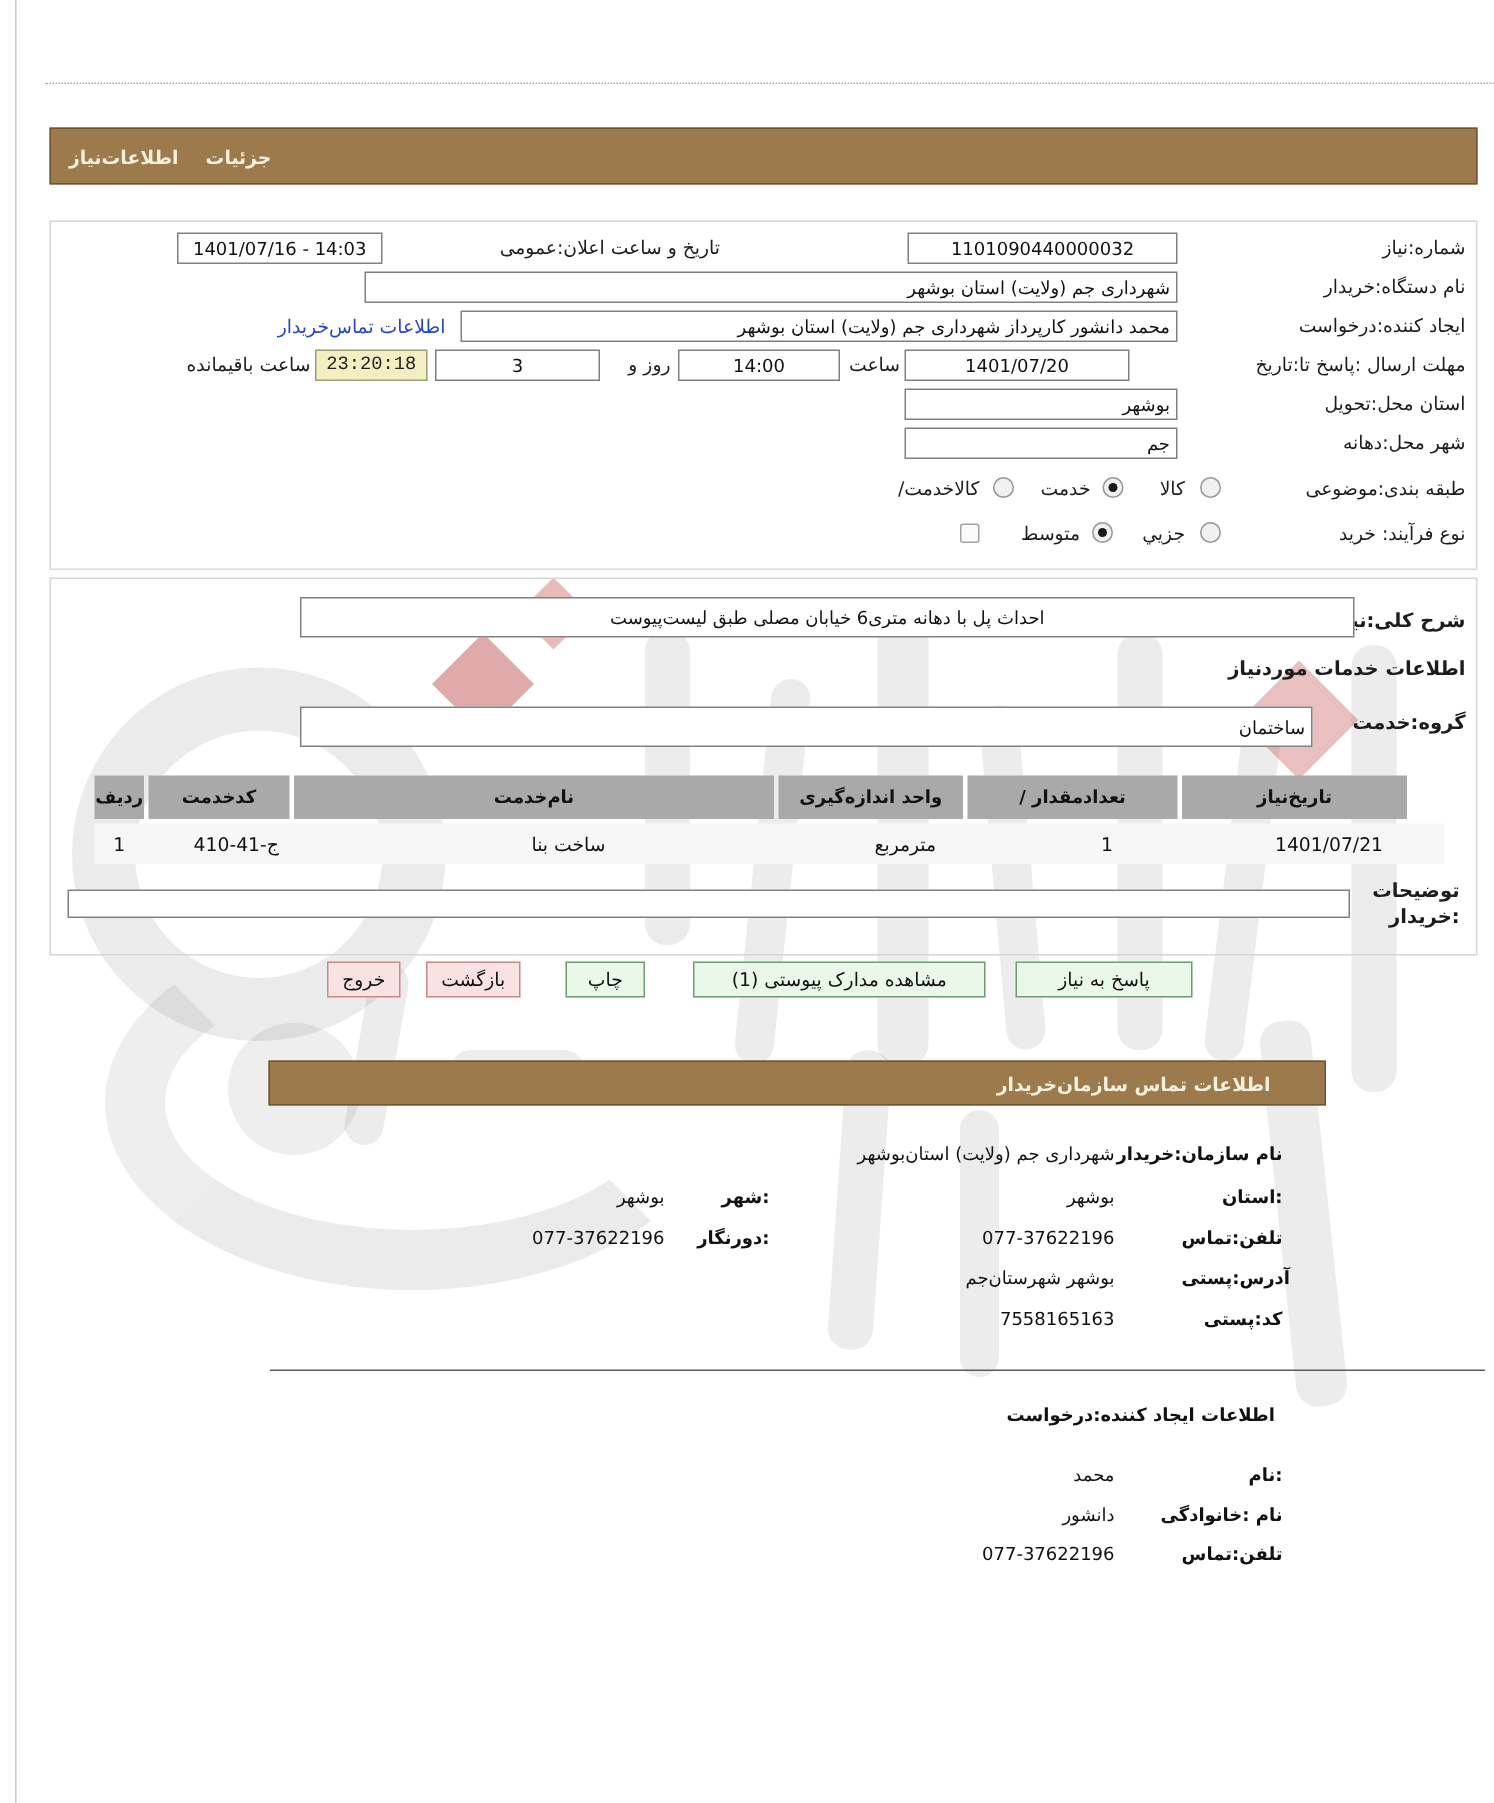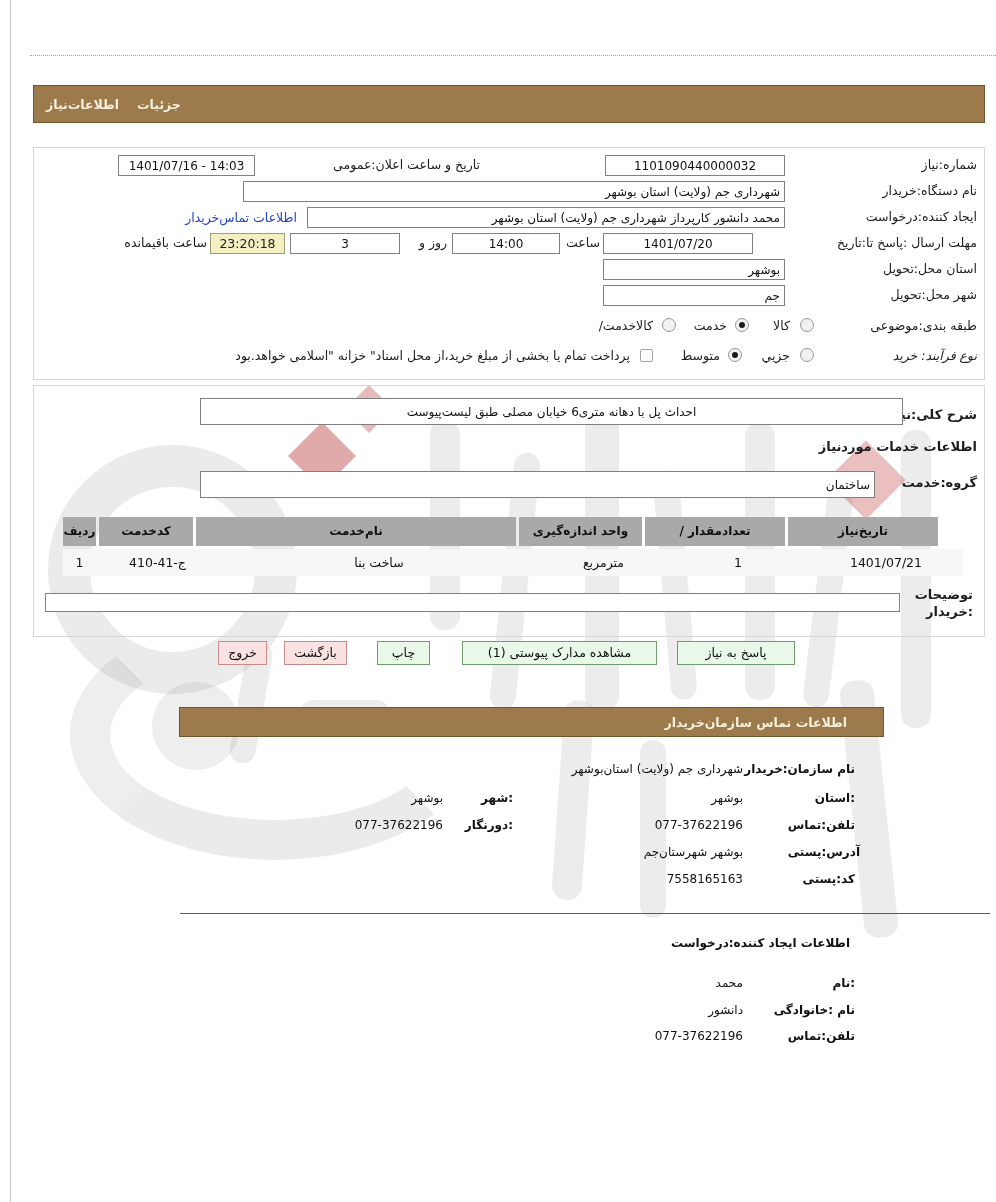--- a/index.html
+++ b/index.html
@@ -90,44 +90,43 @@
     <div class="lbl" style="right:19px;top:209px;">ایجاد کننده:درخواست</div>
     <input class="inp" style="left: 307px; top: 207px; width: 478px;" readonly="" value="محمد دانشور کارپرداز شهرداری جم (ولایت) استان بوشهر">
     <div class="link" style="right:699px;top:210px;">اطلاعات تماس‌خریدار</div>
 
     <div class="lbl" style="right:19px;top:235px;">مهلت ارسال :پاسخ تا:تاریخ</div>
     <input class="inp ltr" style="left: 603px; top: 233px; width: 150px;" readonly="" value="1401/07/20">
     <div class="lbl" style="right:396px;top:235px;">ساعت</div>
     <input class="inp ltr" style="left: 452px; top: 233px; width: 108px;" readonly="" value="14:00">
     <div class="lbl" style="right:549px;top:235px;">روز و</div>
     <input class="inp ltr" style="left: 290px; top: 233px; width: 110px;" readonly="" value="3">
-    <div class="countdown" style="left:210px;top:233px;width:75px;">23:20:18</div>
+    <div class="countdown" style="left:210px;top:233px;width:75px;font-family:Liberation Mono, monospace;">23:20:18</div>
     <div class="lbl" style="right:789px;top:235px;">ساعت باقیمانده</div>
 
     <div class="lbl" style="right:19px;top:261px;">استان محل:تحویل</div>
     <input class="inp" style="left: 603px; top: 259px; width: 182px;" readonly="" value="بوشهر">
 
-    <div class="lbl" style="right:19px;top:287px;">شهر محل:تحویل</div>
+    <div class="lbl" style="right:19px;top:287px;">شهر محل:دهانه</div>
     <input class="inp" style="left: 603px; top: 285px; width: 182px;" readonly="" value="جم">
 
     <div class="lbl" style="right:19px;top:318px;">طبقه بندی:موضوعی</div>
     <span class="radio" style="left:800px;top:318px;"></span>
     <div class="lbl" style="right:206px;top:318px;">کالا</div>
     <span class="radio sel" style="left:735px;top:318px;"></span>
     <div class="lbl" style="right:269px;top:318px;">خدمت</div>
     <span class="radio" style="left:662px;top:318px;"></span>
     <div class="lbl" style="right:343px;top:318px;">کالاخدمت/</div>
 
-    <div class="lbl" style="right:19px;top:348px;font-style:italic;">نوع فرآیند: خرید</div>
+    <div class="lbl" style="right:19px;top:348px;">نوع فرآیند: خرید</div>
     <span class="radio" style="left:800px;top:348px;"></span>
     <div class="lbl" style="right:206px;top:348px;">جزيي</div>
     <span class="radio sel" style="left:728px;top:348px;"></span>
     <div class="lbl" style="right:276px;top:348px;">متوسط</div>
     <span class="chk" style="left:640px;top:349px;"></span>
-    <div class="lbl" style="right:366px;top:348px;">پرداخت تمام یا بخشی از مبلغ خرید،از محل اسناد" خزانه "اسلامی خواهد.بود</div>
 
     <div class="panel" style="top:385px;height:250px;"></div>
 
     <div class="lbl b" style="right:19px;top:407px;font-size:13px;">شرح کلی:نیاز</div>
     <input class="inp tall" style="left: 200px; top: 398px; width: 703px; text-align: center;" readonly="" value="احداث پل با دهانه متری6 خیابان مصلی طبق لیست‌پیوست">
 
     <div class="lbl b" style="right:19px;top:439px;font-size:13px;">اطلاعات خدمات موردنیاز</div>
 
     <div class="lbl b" style="right:19px;top:475px;font-size:13px;">گروه:خدمت</div>
     <input class="inp tall" style="left: 200px; top: 471px; width: 675px;" readonly="" value="ساختمان">

